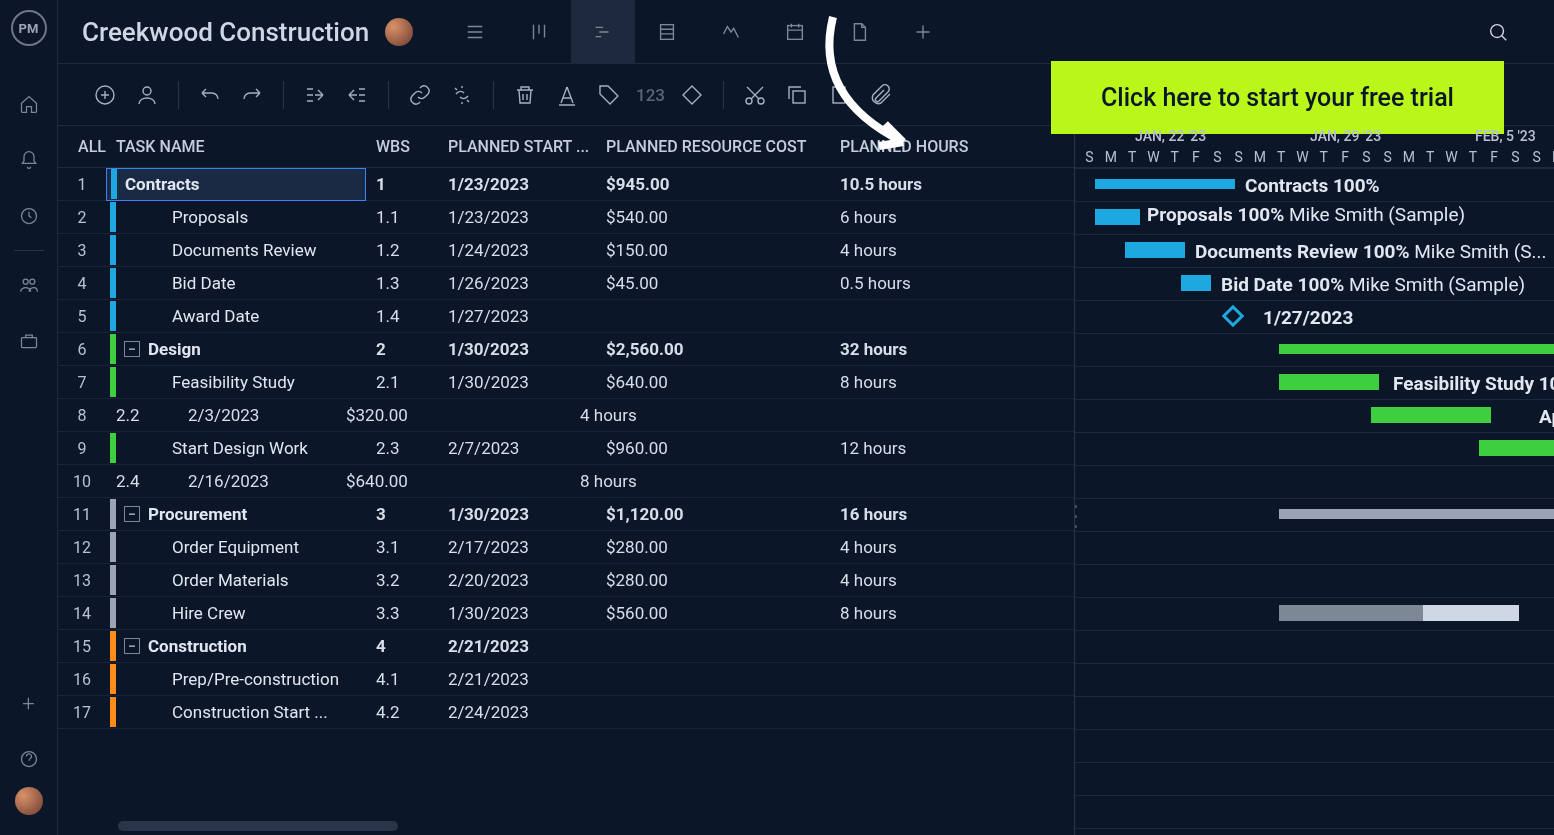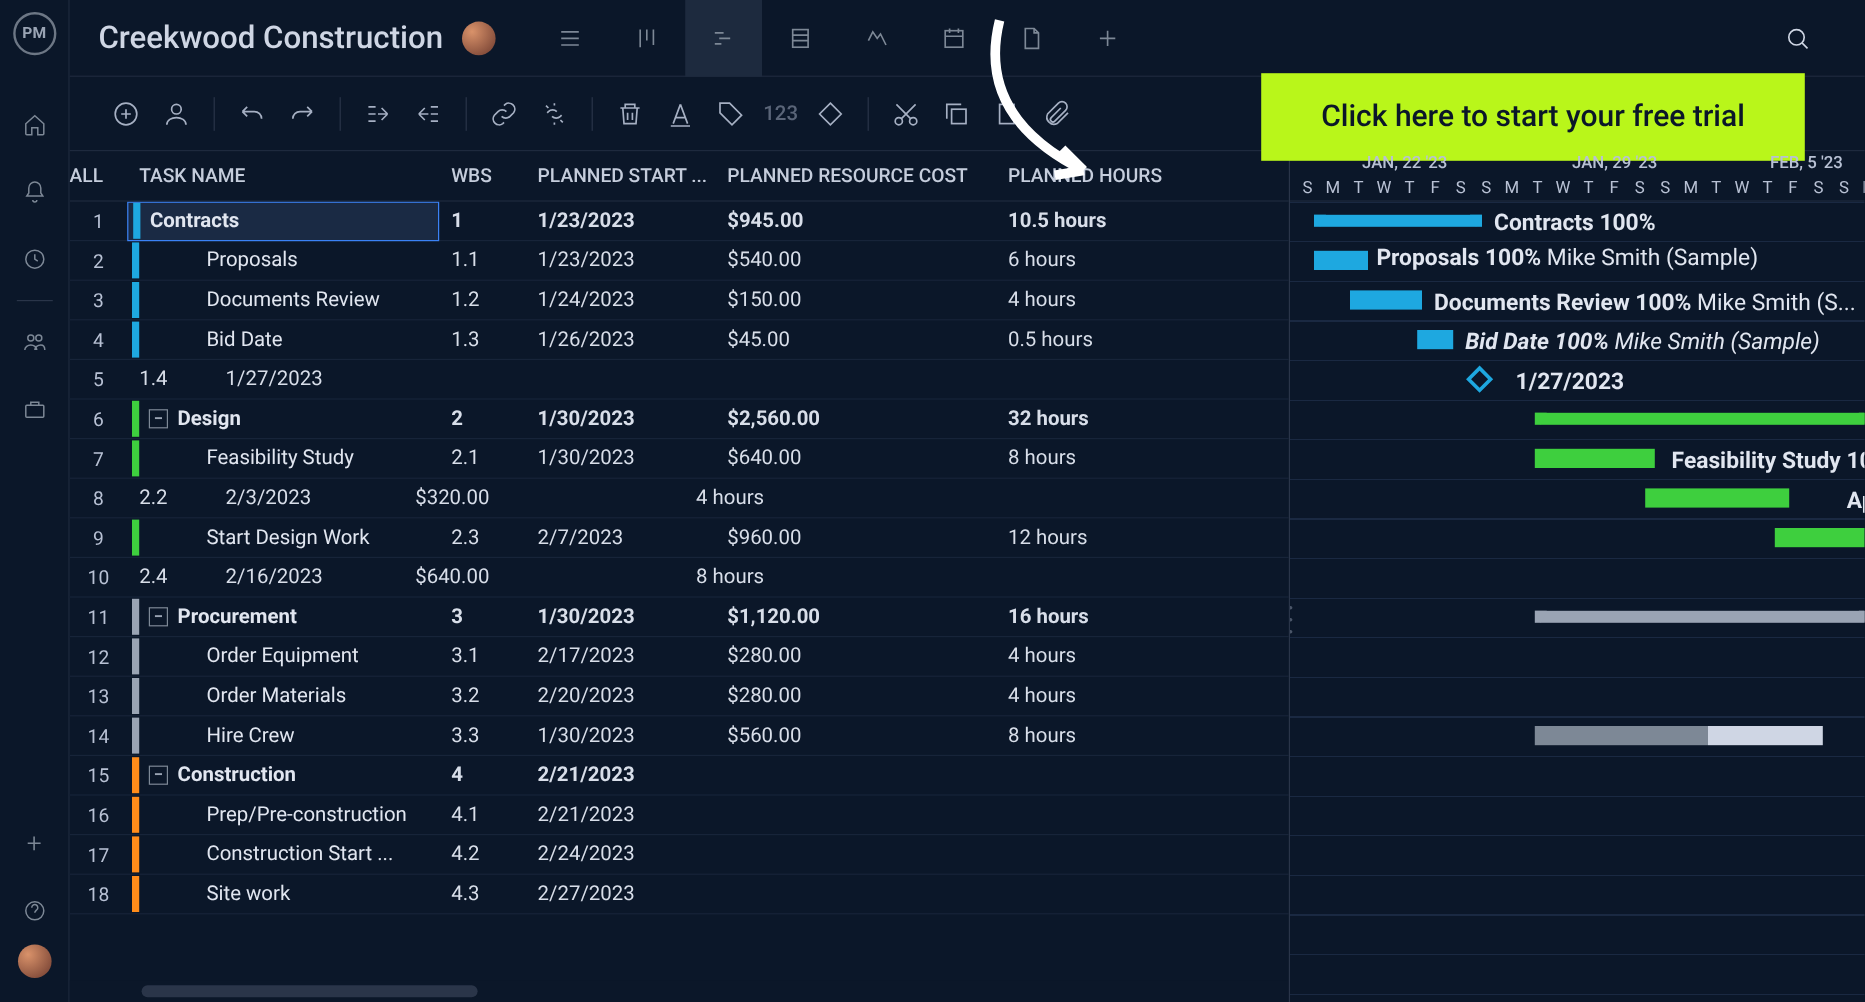--- a/index.html
+++ b/index.html
@@ -65,21 +65,21 @@
   .arrow-annot{
     position:absolute;left:745px;top:-57px;width:160px;height:160px;pointer-events:none;z-index:10;
   }
 
   .content{flex:1;display:flex;overflow:hidden}
   .grid{flex:0 0 1016px;display:flex;flex-direction:column;overflow:hidden}
   .gheader{
     display:flex;height:42px;align-items:center;
     border-bottom:1px solid #1e2a3e;font-size:16px;font-weight:500;color:#c5cddc;
   }
-  .gheader .h-all{width:48px;text-align:left}
+  .gheader .h-all{width:48px;text-align:right}
   .gheader .h-name{width:260px;padding-left:10px}
   .gheader .h-wbs{width:72px;padding-left:10px}
   .gheader .h-start{width:164px;padding-left:10px}
   .gheader .h-cost{width:232px;padding-left:4px}
   .gheader .h-hours{width:156px;padding-left:6px}
 
   .gbody{flex:1;overflow-y:auto}
   .row{display:flex;height:33px;align-items:center;border-bottom:1px solid #172439}
   .row.sel .cell-name{border:1px solid #3b82f6;background:#1a2a44}
   .cell-num{width:48px;text-align:center;font-size:16px;color:#b8c1d4}
@@ -375,20 +375,25 @@
                 <span class="indent" style="width: 48px;"></span>
                 <span>Bid Date</span>
               </div>
               <div class="cell-wbs">1.3</div>
               <div class="cell-start">1/26/2023</div>
               <div class="cell-cost">$45.00</div>
               <div class="cell-hours">0.5 hours</div>
             </div>
             <div class="row">
               <div class="cell-num">5</div>
+              <div class="cell-name">
+                <div class="bar" style="background: rgb(30, 168, 224);"></div>
+                <span class="indent" style="width: 48px;"></span>
+                <span>Award Date</span>
+              </div>
               <div class="cell-wbs">1.4</div>
               <div class="cell-start">1/27/2023</div>
               <div class="cell-cost"></div>
               <div class="cell-hours"></div>
             </div>
             <div class="row parent">
               <div class="cell-num">6</div>
               <div class="cell-name">
                 <div class="bar" style="background: rgb(62, 207, 62);"></div>
                 <div class="exp">−</div>
@@ -514,32 +519,20 @@
             </div>
             <div class="row">
               <div class="cell-num">17</div>
               <div class="cell-name">
                 <div class="bar" style="background: rgb(255, 140, 26);"></div>
                 <span class="indent" style="width: 48px;"></span>
                 <span>Construction Start ...</span>
               </div>
               <div class="cell-wbs">4.2</div>
               <div class="cell-start">2/24/2023</div>
-              <div class="cell-cost"></div>
-              <div class="cell-hours"></div>
-            </div>
-            <div class="row">
-              <div class="cell-num">18</div>
-              <div class="cell-name">
-                <div class="bar" style="background: rgb(255, 140, 26);"></div>
-                <span class="indent" style="width: 48px;"></span>
-                <span>Site work</span>
-              </div>
-              <div class="cell-wbs">4.3</div>
-              <div class="cell-start">2/27/2023</div>
               <div class="cell-cost"></div>
               <div class="cell-hours"></div>
             </div>
           </div>
         <div class="hscroll">
             <div class="thumb"></div>
           </div>
       </div>
 
       <div class="gantt">
@@ -579,21 +572,21 @@
               <span></span>
               <span></span>
             </div>
         <div class="gbar summary" style="left: 20px; width: 140px; top: 11px; background: rgb(30, 168, 224); color: rgb(30, 168, 224);"></div>
             <div class="glabel" style="left: 170px; top: 6px;"><b>Contracts</b>  <b>100%</b></div>
             <div class="gbar" style="left: 20px; width: 45px; top: 41px; background: rgb(30, 168, 224); color: rgb(30, 168, 224);"></div>
             <div class="glabel" style="left: 72px; top: 35px;"><b>Proposals</b>  <b>100%</b>  Mike Smith (Sample)</div>
             <div class="gbar" style="left: 50px; width: 60px; top: 74px; background: rgb(30, 168, 224); color: rgb(30, 168, 224);"></div>
             <div class="glabel" style="left: 120px; top: 72px;"><b>Documents Review</b>  <b>100%</b>  Mike Smith (S...</div>
             <div class="gbar" style="left: 106px; width: 30px; top: 107px; background: rgb(30, 168, 224); color: rgb(30, 168, 224);"></div>
-            <div class="glabel" style="left: 146px; top: 105px; font-style: italic;"><b>Bid Date</b>  <b>100%</b>  Mike Smith (Sample)</div>
+            <div class="glabel" style="left: 146px; top: 105px;"><b>Bid Date</b>  <b>100%</b>  Mike Smith (Sample)</div>
             <div class="milestone" style="left: 150px; top: 140px;"></div>
             <div class="glabel" style="left: 188px; top: 138px;"><b>1/27/2023</b></div>
             <div class="gbar summary" style="left: 204px; width: 280px; top: 176px; background: rgb(62, 207, 62); color: rgb(62, 207, 62);"></div>
             <div class="gbar" style="left: 204px; width: 100px; top: 206px; background: rgb(62, 207, 62); color: rgb(62, 207, 62);"></div>
             <div class="glabel" style="left: 318px; top: 204px;"><b>Feasibility Study</b>  <b>10</b></div>
             <div class="gbar" style="left: 296px; width: 120px; top: 239px; background: rgb(62, 207, 62); color: rgb(62, 207, 62);"></div>
             <div class="glabel" style="left: 424px; top: 237px; margin-left: 40px;"><b>Apply f</b></div>
             <div class="gbar" style="left: 404px; width: 80px; top: 272px; background: rgb(62, 207, 62); color: rgb(62, 207, 62);"></div>
             <div class="gbar summary" style="left: 204px; width: 280px; top: 341px; background: rgb(154, 164, 180); color: rgb(154, 164, 180);"></div>
             <div class="gbar" style="left: 204px; width: 240px; top: 437px; background: linear-gradient(to right, rgb(125, 136, 150) 60%, rgb(207, 214, 228) 60%); color: rgb(207, 214, 228);"></div>

